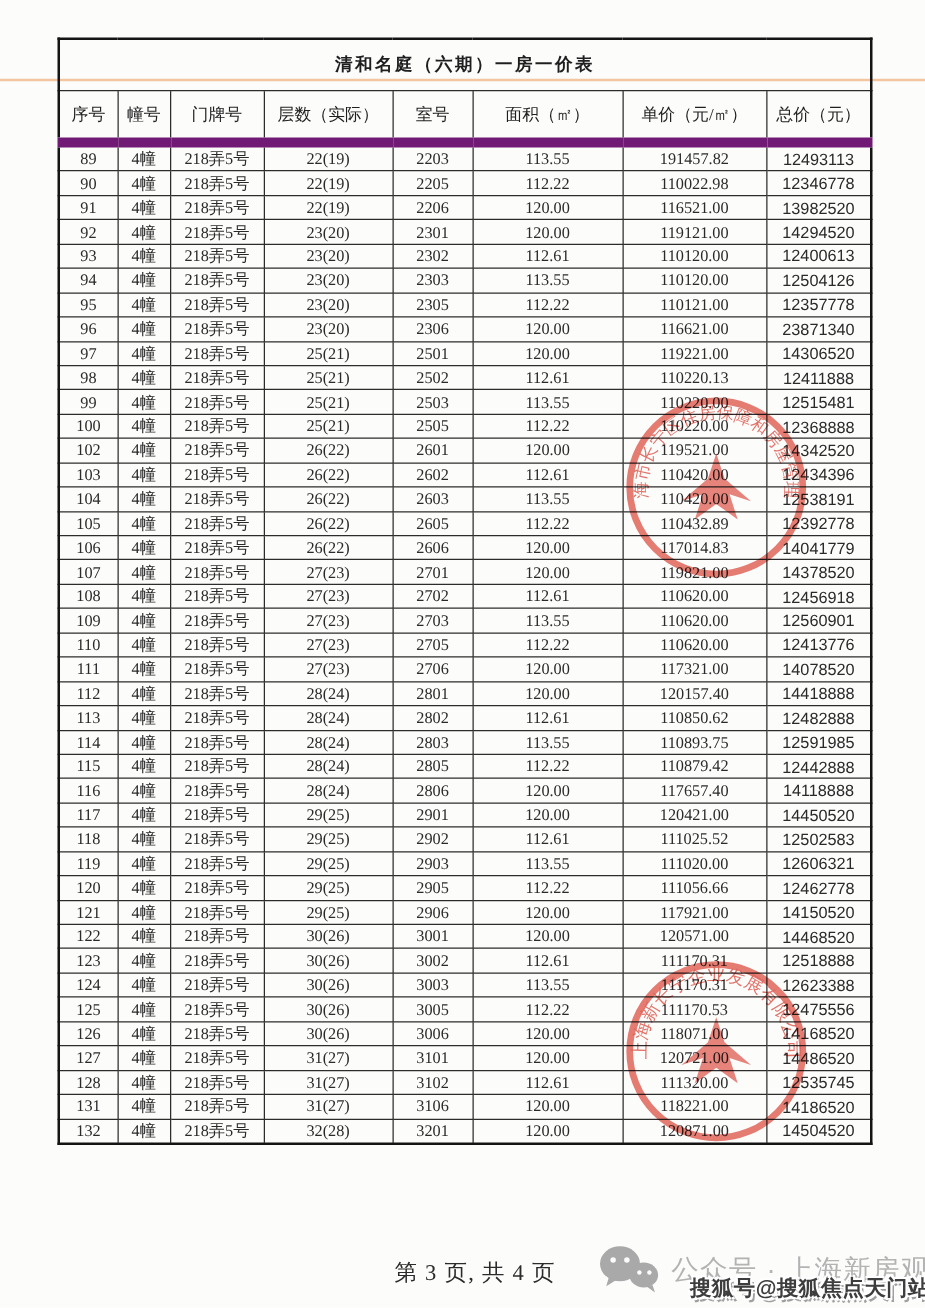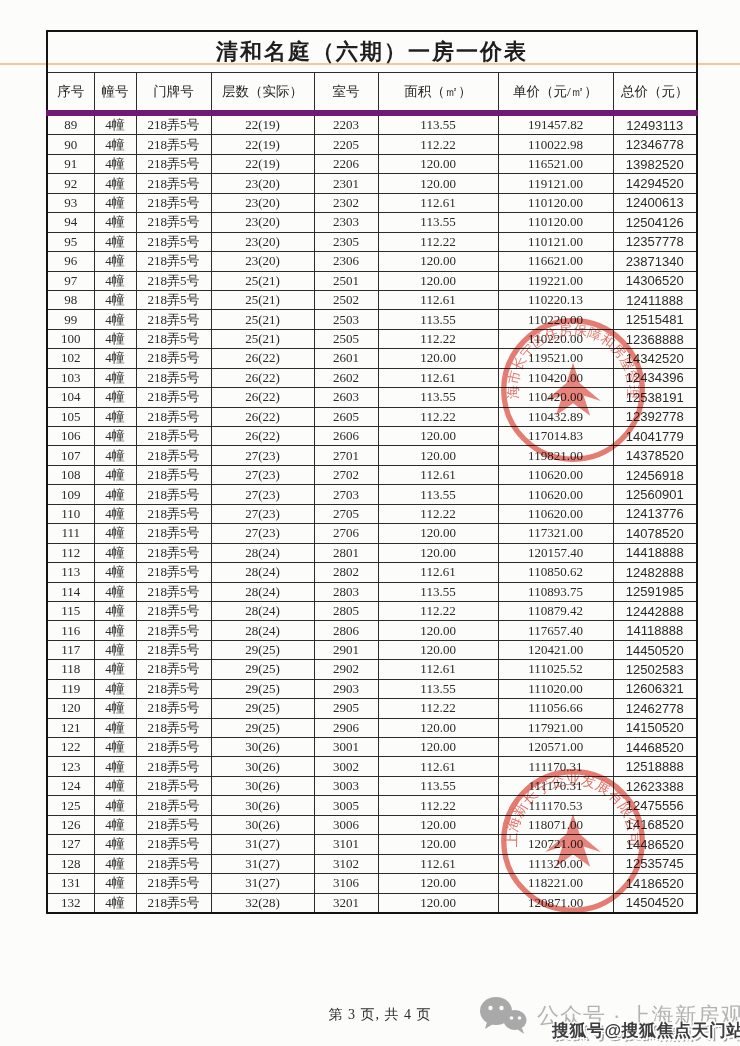--- a/index.html
+++ b/index.html
@@ -10,28 +10,28 @@
   .scan-line{position:absolute;left:0;top:63px;width:740px;height:2px;background:#f3c6a0;}
   table.price{
     position:absolute;left:46px;top:30px;width:650px;
     border-collapse:collapse;table-layout:fixed;
     border:2px solid #141414;
   }
   table.price th,table.price td{
     border:1px solid #2c2c2c;text-align:center;vertical-align:middle;
     padding:0;overflow:hidden;white-space:nowrap;
   }
-  th.doc-title{height:40px;font-size:22px;font-weight:bold;letter-spacing:2px;border-bottom:2px solid #141414;}
-  tr.header-row th{height:37px;font-size:13.5px;font-weight:normal;border-bottom:6px solid #701a75;}
+  th.doc-title{height:40px;font-size:14px;font-weight:bold;letter-spacing:2px;border-bottom:2px solid #141414;}
+  tr.header-row th{height:37px;font-size:13.5px;font-weight:normal;border-bottom:8px solid #701a75;}
   table.price td{height:18.45px;font-size:13px;color:#2a2a2a;}
   td.total-col{font-family:"Liberation Sans","DejaVu Sans",sans-serif;font-weight:400;font-size:13px;color:#222;}
   .stamp{position:absolute;mix-blend-mode:multiply;opacity:0.85;pointer-events:none;}
   .footer-page{
     position:absolute;left:300px;top:1006px;width:160px;text-align:center;
-    font-size:14px;color:#2b2b2b;letter-spacing:1px;
+    font-size:18px;color:#2b2b2b;letter-spacing:1px;
     font-family:"Liberation Serif","DejaVu Serif",serif;
   }
   .wm-wechat{
     position:absolute;left:477px;top:995px;display:flex;align-items:center;gap:8px;
     color:#b3b3b3;font-family:"Liberation Sans","DejaVu Sans",sans-serif;
   }
   .wm-wechat .wm-text{font-size:22px;letter-spacing:1px;white-space:nowrap;}
   .wm-sohu{
     position:absolute;left:552px;top:1019px;white-space:nowrap;
     font-family:"Liberation Sans","DejaVu Sans",sans-serif;

